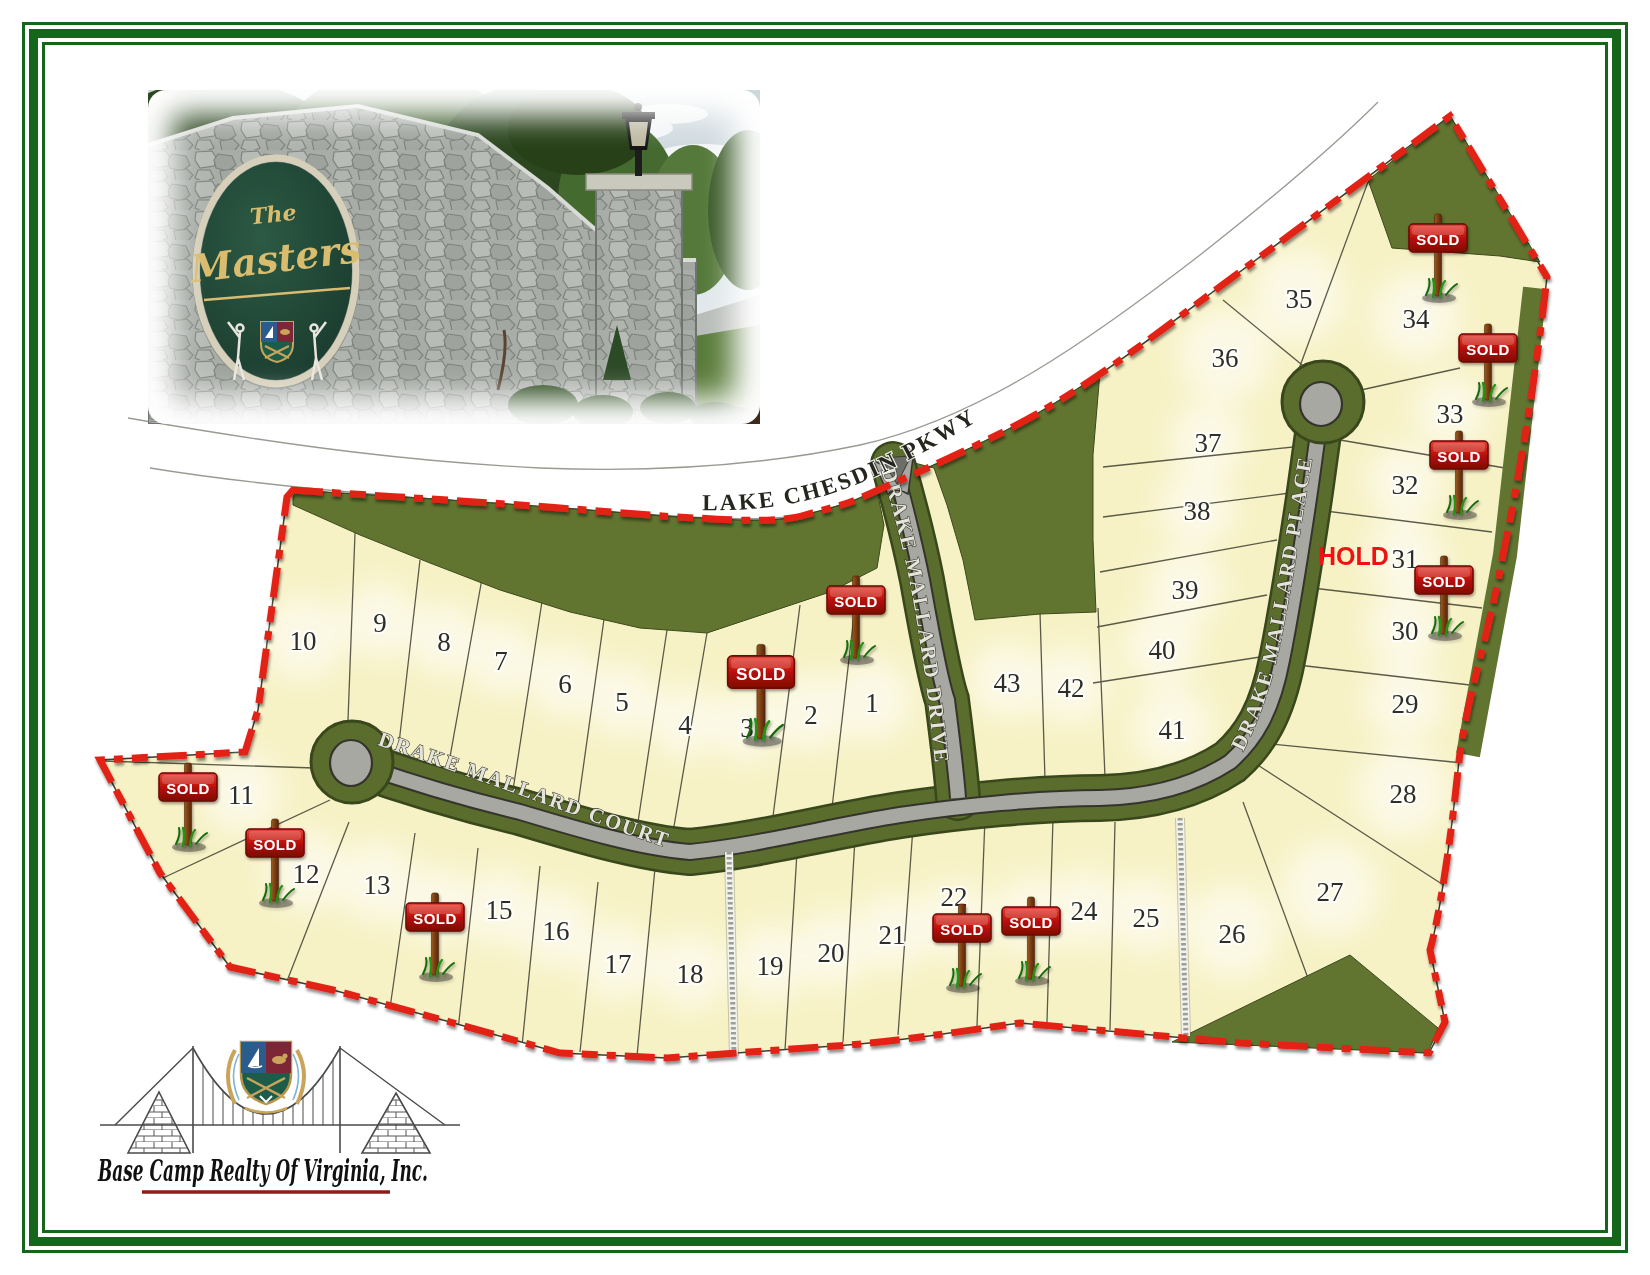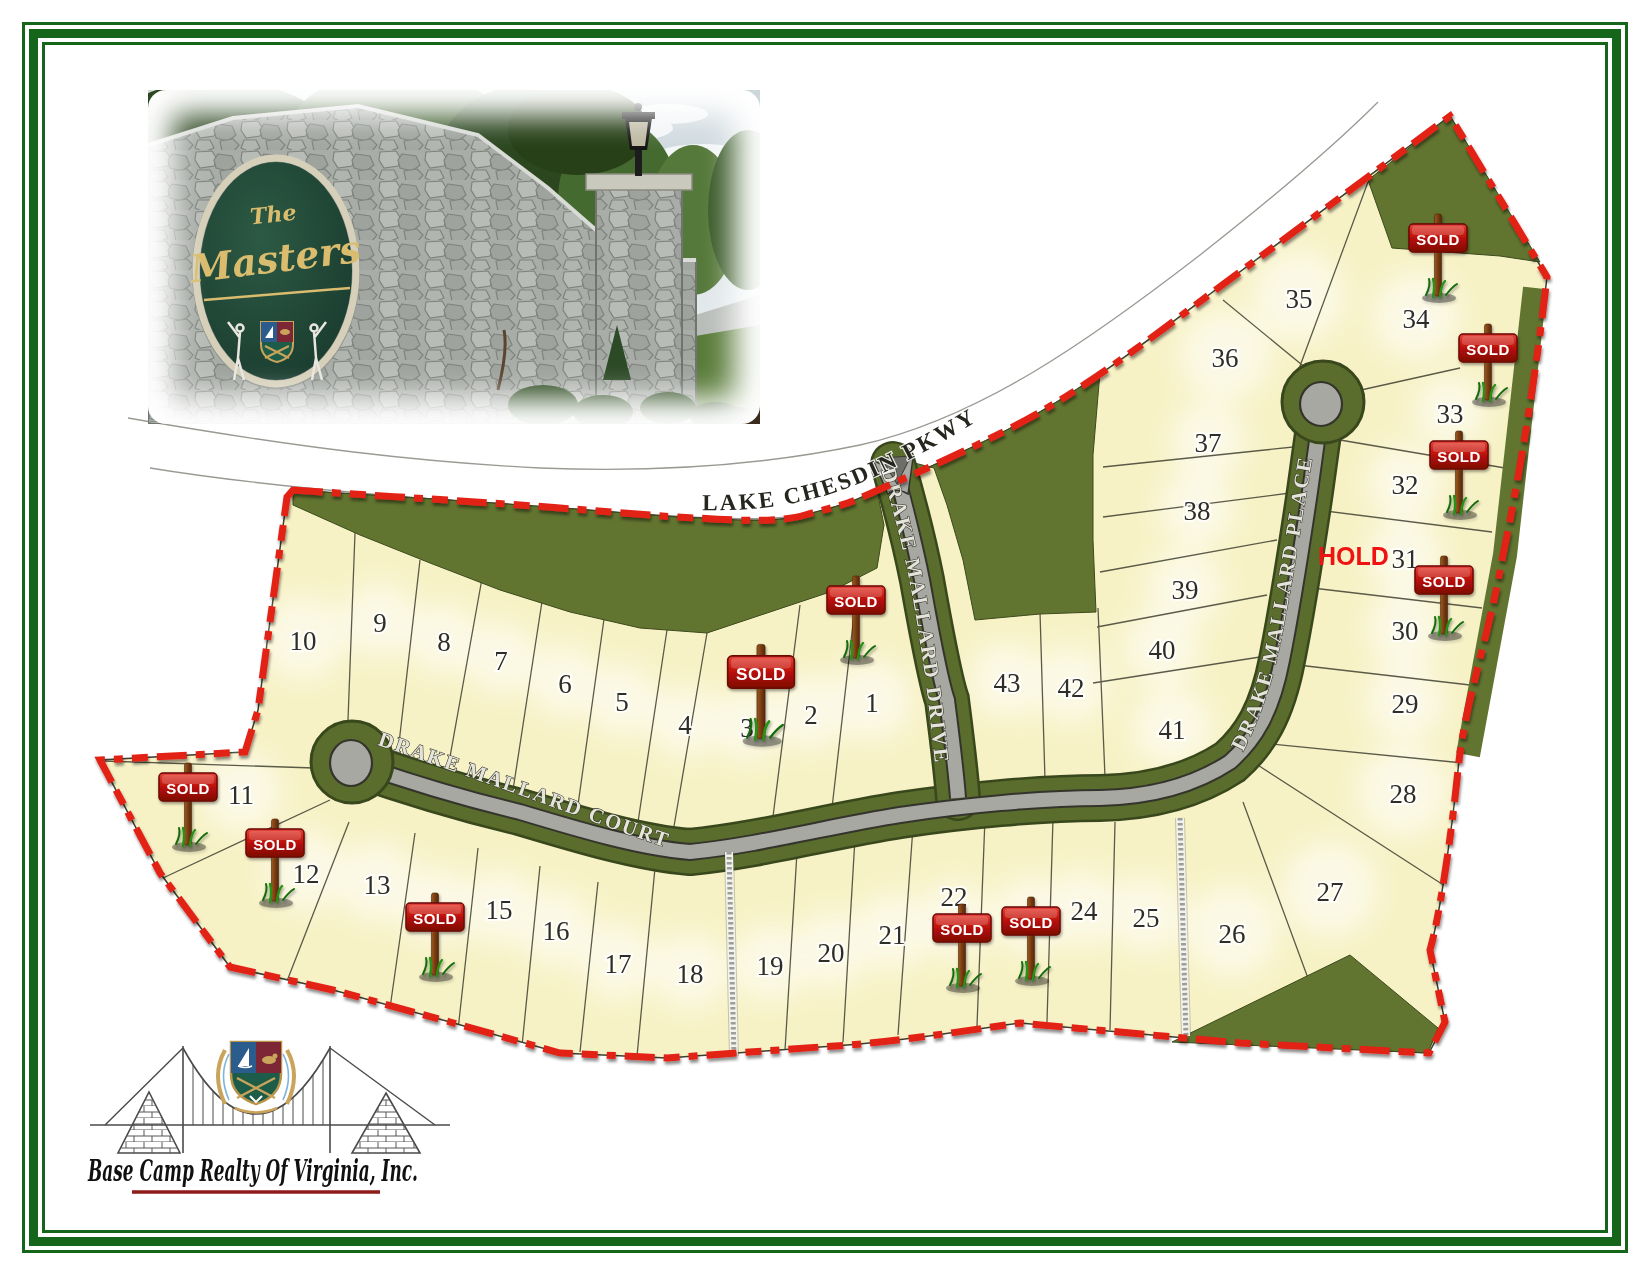--- a/index.html
+++ b/index.html
@@ -6,21 +6,21 @@
   body{width:1650px;height:1275px;position:relative;overflow:hidden;
        font-family:"Liberation Sans", sans-serif;}
   .frame{position:absolute;pointer-events:none;}
   .frame.outer{inset:22px;border:3px solid #15651a;}
   .frame.mid{inset:29px;border:9px solid #15651a;}
   .frame.inner{inset:42px;border:3px solid #15651a;}
   #map-svg{position:absolute;left:0;top:0;}
   .photo-wrap{position:absolute;left:148px;top:90px;width:612px;height:334px;}
   .photo-wrap svg{position:absolute;inset:0;}
   .feather{position:absolute;inset:0;box-shadow:inset 0 0 30px 26px #ffffff;border-radius:18px;}
-  .logo-wrap{position:absolute;left:85px;top:1010px;width:420px;height:200px;}
+  .logo-wrap{position:absolute;left:95px;top:1010px;width:420px;height:200px;}
   .lotnum{font-family:"Liberation Serif",serif;font-size:27px;fill:#2e2e28;
           paint-order:stroke;stroke:rgba(255,255,255,.85);stroke-width:4px;}
   .roadname{font-family:"Liberation Serif",serif;font-weight:bold;font-size:21px;
             fill:#e4e4da;paint-order:stroke;stroke:#2e2e26;stroke-width:1.1px;letter-spacing:2px;}
   .pkwyname{font-family:"Liberation Serif",serif;font-weight:bold;font-size:23px;
             fill:#26261f;paint-order:stroke;stroke:rgba(255,255,255,.85);stroke-width:2.5px;letter-spacing:2.5px;}
   .holdtxt{font-family:"Liberation Sans",sans-serif;font-weight:bold;font-size:25px;fill:#ee1312;}
   .soldtxt{font-family:"Liberation Sans",sans-serif;font-weight:bold;font-size:15px;fill:#ffffff;
            letter-spacing:.5px;text-anchor:middle;}
   .sgsh{fill:rgba(0,0,0,.35);}

